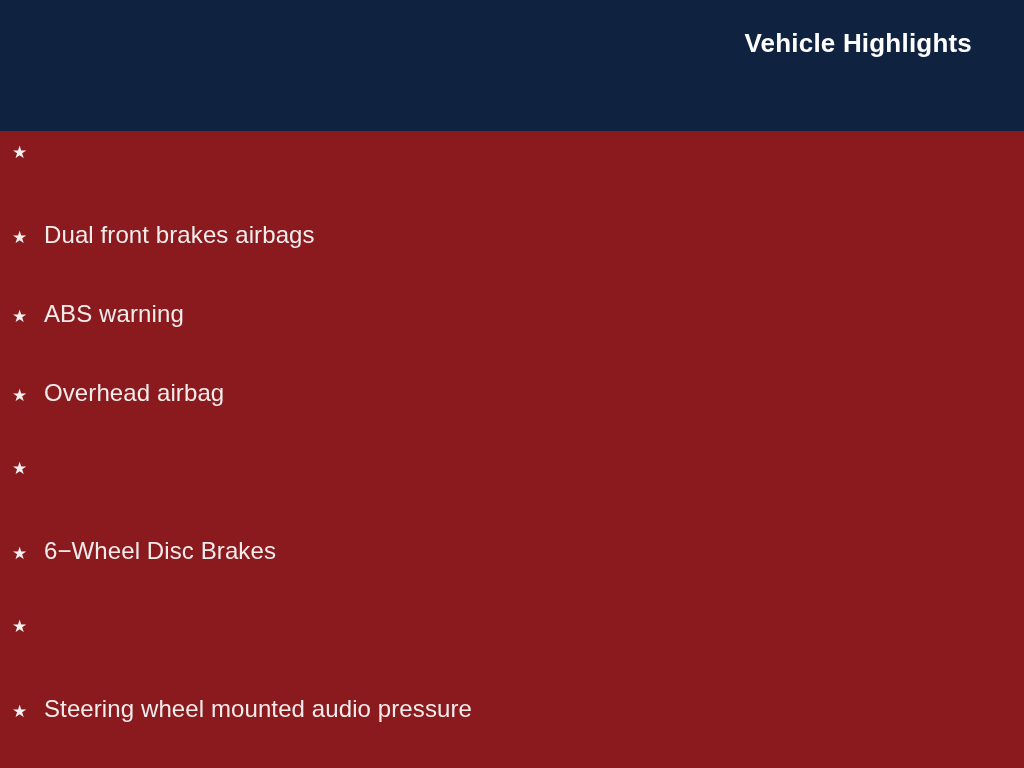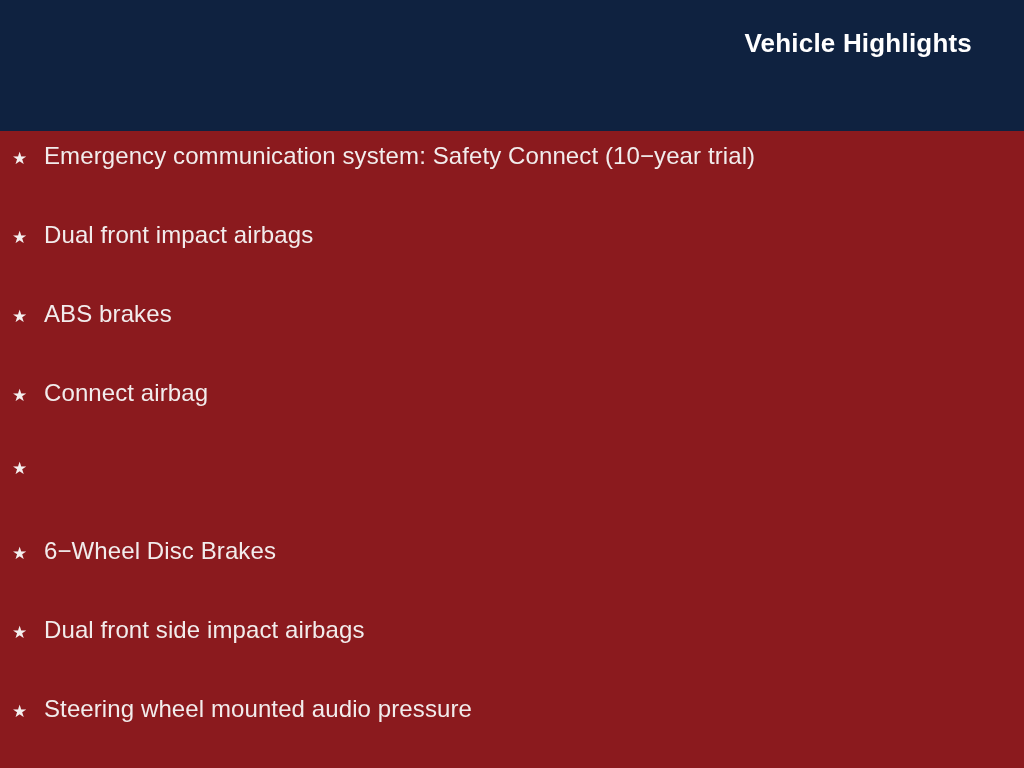--- a/index.html
+++ b/index.html
@@ -80,44 +80,42 @@
 <div id="slide">
 
   <div id="slide-header">
     <div id="slide-title">Vehicle Highlights</div>
   </div>
 
   <div id="highlights-body">
     <ul id="highlights-list">
         <li class="highlight-item">
           <span class="bullet-star">★</span>
-          <span class="highlight-text">Emergency communication system: Safety Connect (10−year trial)</span>
         </li>
         <li class="highlight-item">
           <span class="bullet-star">★</span>
-          <span class="highlight-text">Dual front impact airbags</span>
+          <span class="highlight-text">Dual front brakes airbags</span>
         </li>
         <li class="highlight-item">
           <span class="bullet-star">★</span>
-          <span class="highlight-text">ABS brakes</span>
+          <span class="highlight-text">ABS warning</span>
         </li>
         <li class="highlight-item">
           <span class="bullet-star">★</span>
-          <span class="highlight-text">Connect airbag</span>
+          <span class="highlight-text">Overhead airbag</span>
         </li>
         <li class="highlight-item">
           <span class="bullet-star">★</span>
         </li>
         <li class="highlight-item">
           <span class="bullet-star">★</span>
           <span class="highlight-text">6−Wheel Disc Brakes</span>
         </li>
         <li class="highlight-item">
           <span class="bullet-star">★</span>
-          <span class="highlight-text">Dual front side impact airbags</span>
         </li>
         <li class="highlight-item">
           <span class="bullet-star">★</span>
           <span class="highlight-text">Steering wheel mounted audio pressure</span>
         </li>
       </ul>
   </div>
 
 </div>
 

